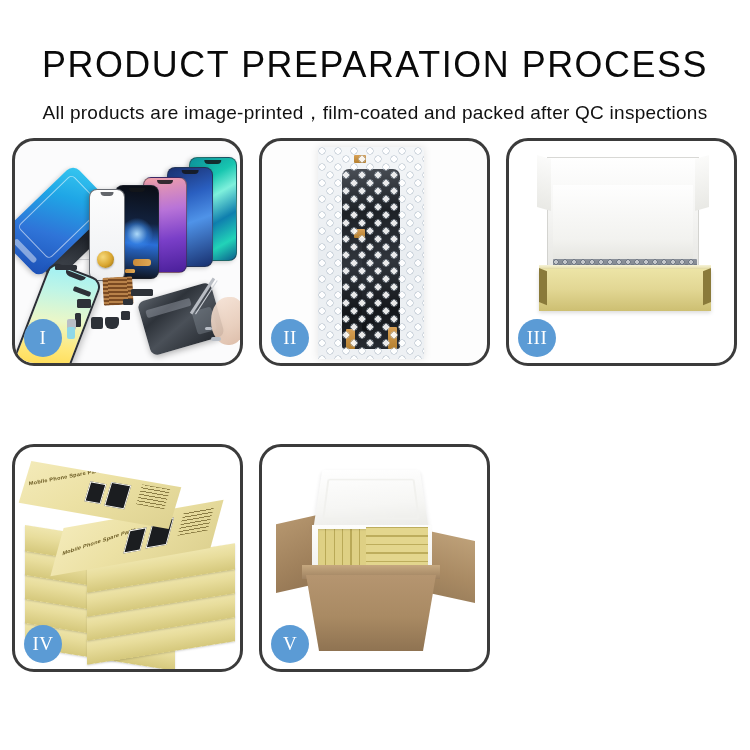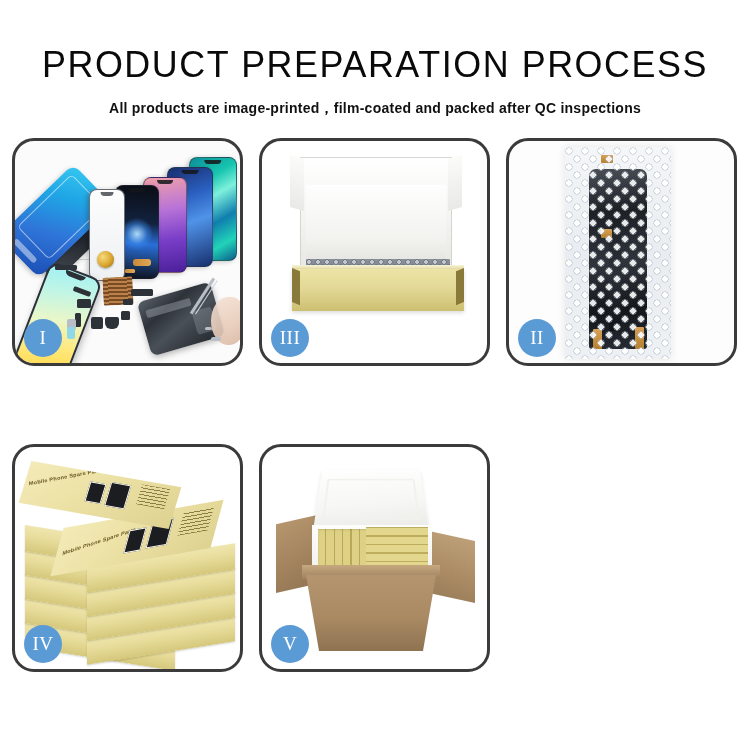--- a/index.html
+++ b/index.html
@@ -22,22 +22,22 @@
     font-size: 37px;
     font-weight: 400;
     letter-spacing: 1.6px;
     color: #0a0a0a;
     line-height: 1;
     padding-top: 46px;
     white-space: nowrap;
     transform: scaleX(0.97);
   }
   .subtitle {
-    font-size: 14px;
-    font-weight: 700;
+    font-size: 19px;
+    font-weight: 400;
     color: #111111;
     letter-spacing: 0.25px;
     padding-top: 17px;
     white-space: nowrap;
   }
 
   
   .grid {
     position: absolute;
     left: 12px; top: 138px;
@@ -447,46 +447,46 @@
         <div class="part" style="left:90px;top:176px;width:14px;height:12px;border-radius:2px 2px 6px 6px;"></div>
         <div class="part" style="left:106px;top:170px;width:9px;height:9px;"></div>
         <div class="part" style="left:116px;top:148px;width:22px;height:7px;"></div>
         <div class="part" style="left:108px;top:158px;width:10px;height:6px;"></div>
         <div class="part pale" style="left:196px;top:196px;width:10px;height:4px;border-radius:2px;"></div>
         <div class="part pale" style="left:190px;top:186px;width:7px;height:3px;border-radius:2px;"></div>
       </div>
       <div class="badge">I</div>
     </div>
 
-    <div class="panel p3">
-      <div class="stage">
-        <div class="lidback"></div>
-        <div class="foaminner"></div>
-        <div class="bubblefill"></div>
-        <div class="boxliprim"></div>
-        <div class="boxbase"></div>
-      </div>
-      <div class="badge">III</div>
-    </div>
-
     <div class="panel p2">
       <div class="stage">
         <div class="bubblebag">
           <div class="darkpart"></div>
           <div class="flexcable"></div>
           <div class="tapebit" style="left:36px;top:8px;width:12px;height:8px;"></div>
           <div class="tapebit" style="left:36px;top:82px;width:11px;height:9px;"></div>
           <div class="tapebit" style="left:28px;top:182px;width:9px;height:20px;"></div>
           <div class="tapebit" style="left:70px;top:180px;width:9px;height:22px;"></div>
           <div class="bubbles"></div>
         </div>
       </div>
       <div class="badge">II</div>
     </div>
 
+    <div class="panel p3">
+      <div class="stage">
+        <div class="lidback"></div>
+        <div class="foaminner"></div>
+        <div class="bubblefill"></div>
+        <div class="boxliprim"></div>
+        <div class="boxbase"></div>
+      </div>
+      <div class="badge">III</div>
+    </div>
+
     <div class="panel p4">
       <div class="stage">
         <div class="stack">
 
           <div class="slab" style="left:4px;  top:176px; width:150px; height:26px; transform: skewY(9deg);"></div>
           <div class="slab" style="left:4px;  top:152px; width:150px; height:26px; transform: skewY(9deg);"></div>
           <div class="slab" style="left:4px;  top:128px; width:150px; height:26px; transform: skewY(9deg);"></div>
           <div class="slab" style="left:4px;  top:104px; width:150px; height:26px; transform: skewY(9deg);"></div>
           <div class="slab" style="left:4px;  top:80px;  width:150px; height:26px; transform: skewY(9deg);"></div>
 

